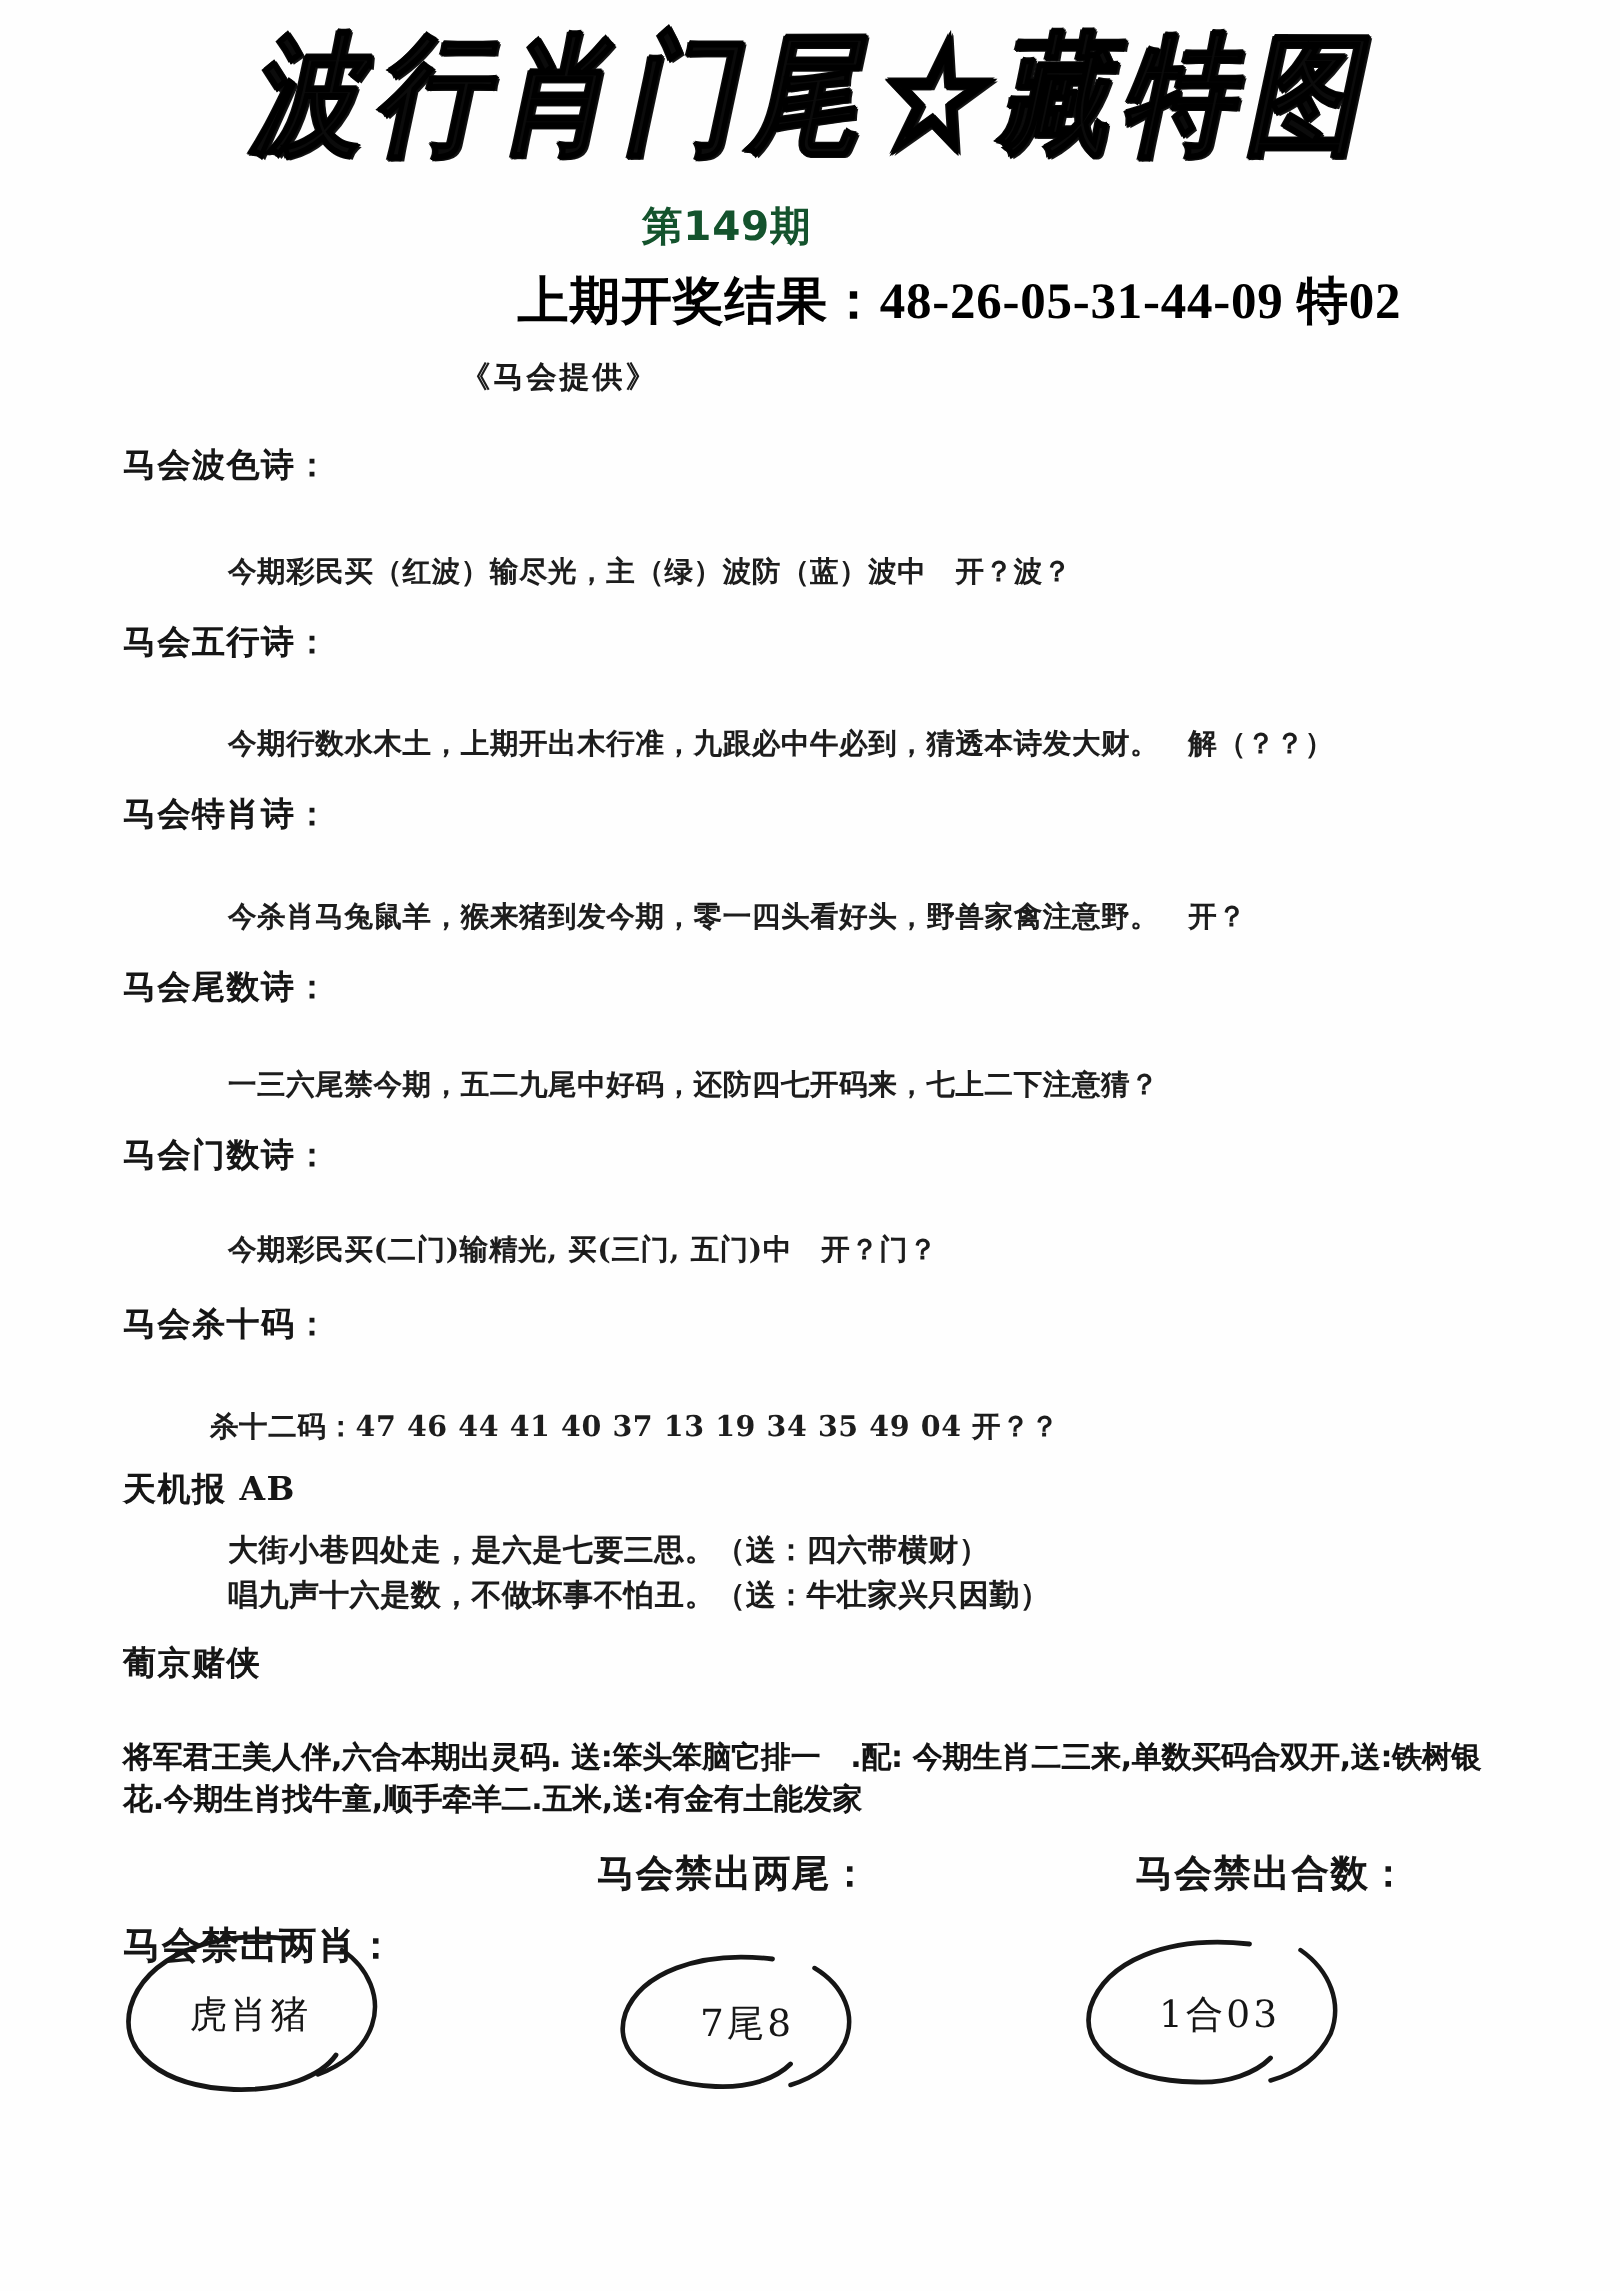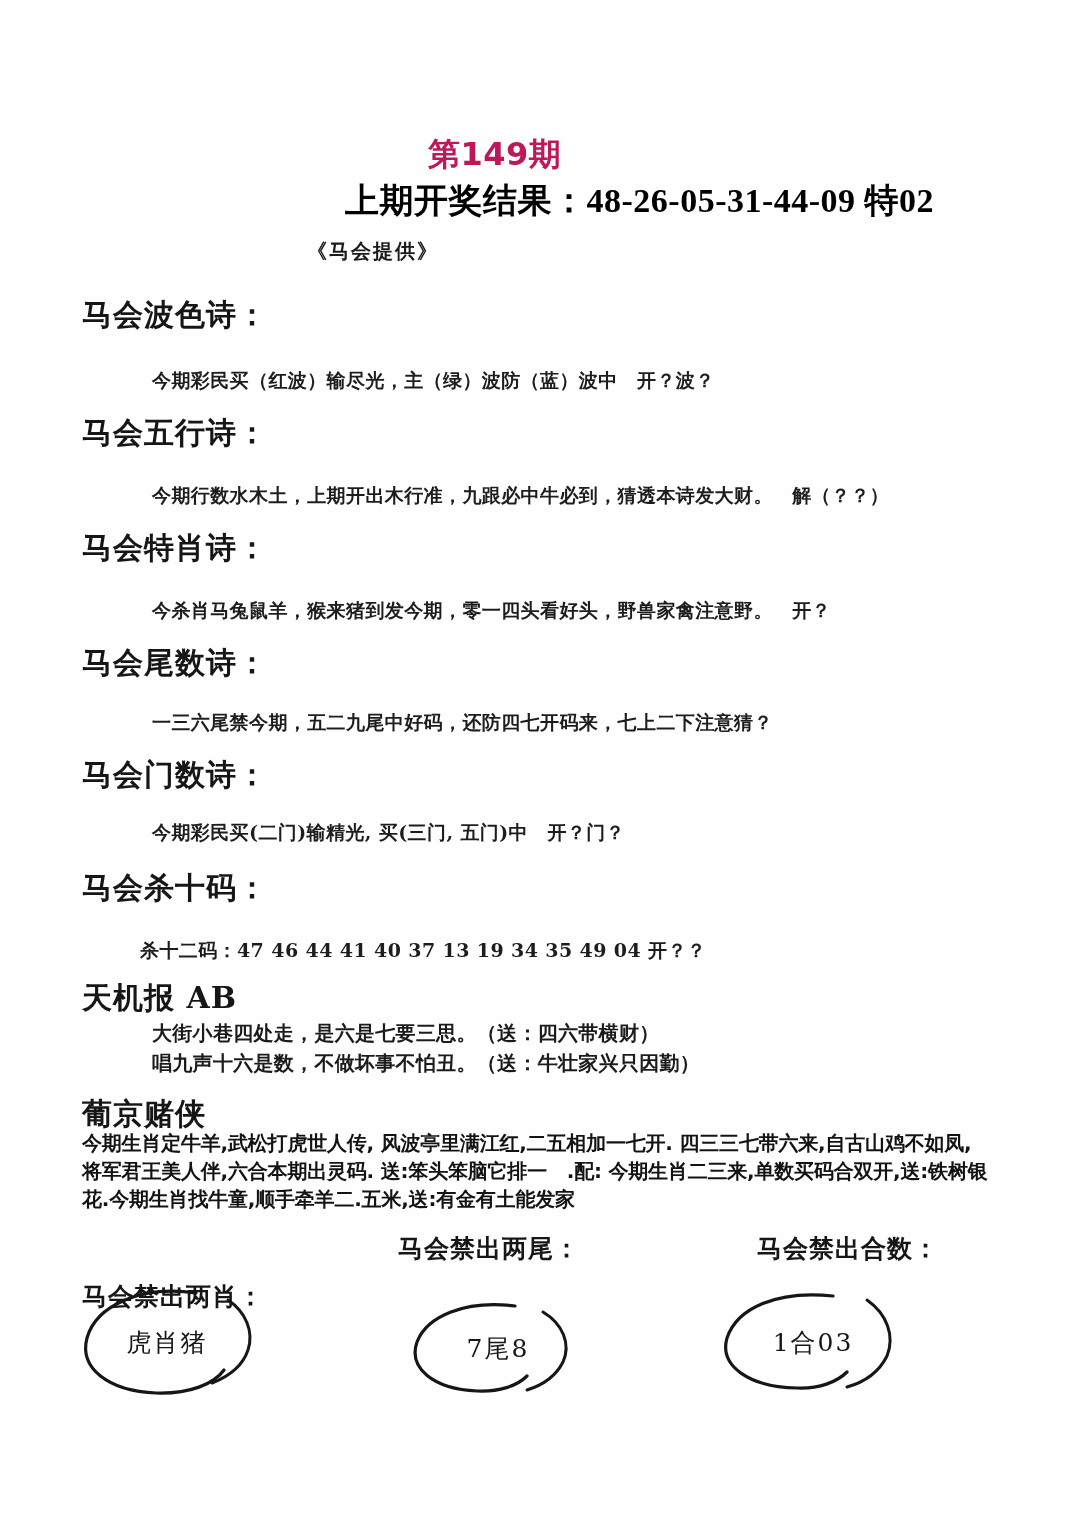--- a/index.html
+++ b/index.html
@@ -56,22 +56,22 @@
     top: 133px;
     left: 0;
     width: 1080px;
   }
   .issue-no {
     position: absolute;
     left: 428px;
     top: 0;
     font-family: "DejaVu Sans", "Liberation Sans", sans-serif;
     font-weight: bold;
-    font-size: 32px;
-    color: #be185d;
+    font-size: 27px;
+    color: #14532d;
     letter-spacing: 0.5px;
   }
   .draw-result {
     position: absolute;
     left: 345px;
     top: 45px;
     font-family: Liberation Serif, serif;
     font-weight: bold;
     font-size: 34px;
     color: #000000;
@@ -90,21 +90,21 @@
     letter-spacing: 2px;
     text-align: right;
   }
 
   
   .sec-head {
     position: absolute;
     left: 82px;
     font-family: "DejaVu Serif", "Liberation Serif", serif;
     font-weight: bold;
-    font-size: 30px;
+    font-size: 22px;
     letter-spacing: 1px;
     color: #161616;
     white-space: nowrap;
   }
   .sec-body {
     position: absolute;
     left: 152px;
     font-family: "DejaVu Serif", "Liberation Serif", serif;
     font-weight: bold;
     font-size: 19px;
@@ -193,20 +193,23 @@
   }
   .oval-wrap.o1 .oval-text { font-size: 25px; padding-right: 22px; }
   .oval-wrap.o2 .oval-text { font-size: 25px; }
   .oval-wrap.o3 .oval-text { font-size: 25px; }
 </style>
 </head>
 <body>
 
 <div class="page">
 
+  <div class="masthead">
+    <div class="masthead-title">波行肖门尾☆藏特图</div>
+  </div>
 
   <div class="issue-block">
     <div class="issue-no">第149期</div>
     <div class="draw-result">上期开奖结果：48-26-05-31-44-09  特02</div>
   </div>
 
   <div class="provider">《马会提供》</div>
 
   <div class="sec-head" style="top:295px;">马会波色诗：</div>
   <div class="sec-body" style="top:368px;">今期彩民买（红波）输尽光，主（绿）波防（蓝）波中　开？波？</div>
@@ -224,21 +227,20 @@
   <div class="sec-body" style="top:820px;">今期彩民买(二门)输精光, 买(三门, 五门)中　开？门？</div>
 
   <div class="sec-head" style="top:868px;">马会杀十码：</div>
   <div class="sec-body" style="top:938px; left:140px;">杀十二码：47 46 44 41 40 37 13 19 34 35 49 04 开？？</div>
 
   <div class="sec-head" style="top:978px;">天机报 AB</div>
   <div class="tianji-line" style="top:1050px;">唱九声十六是数，不做坏事不怕丑。（送：牛壮家兴只因勤）</div>
   <div class="tianji-line" style="top:1020px;">大街小巷四处走，是六是七要三思。（送：四六带横财）</div>
 
   <div class="sec-head" style="top:1094px;">葡京赌侠</div>
-  <div class="pujing-line" style="top:1130px;">今期生肖定牛羊,武松打虎世人传, 风波亭里满江红,二五相加一七开. 四三三七带六来,自古山鸡不如凤,</div>
   <div class="pujing-line" style="top:1158px;">将军君王美人伴,六合本期出灵码. 送:笨头笨脑它排一　.配: 今期生肖二三来,单数买码合双开,送:铁树银</div>
   <div class="pujing-line" style="top:1186px;">花.今期生肖找牛童,顺手牵羊二.五米,送:有金有土能发家</div>
 
   <div class="ban-heads">
     <div class="ban-head h1">马会禁出两肖：</div>
     <div class="ban-head h2">马会禁出两尾：</div>
     <div class="ban-head h3">马会禁出合数：</div>
   </div>
 
   <div class="ovals">

